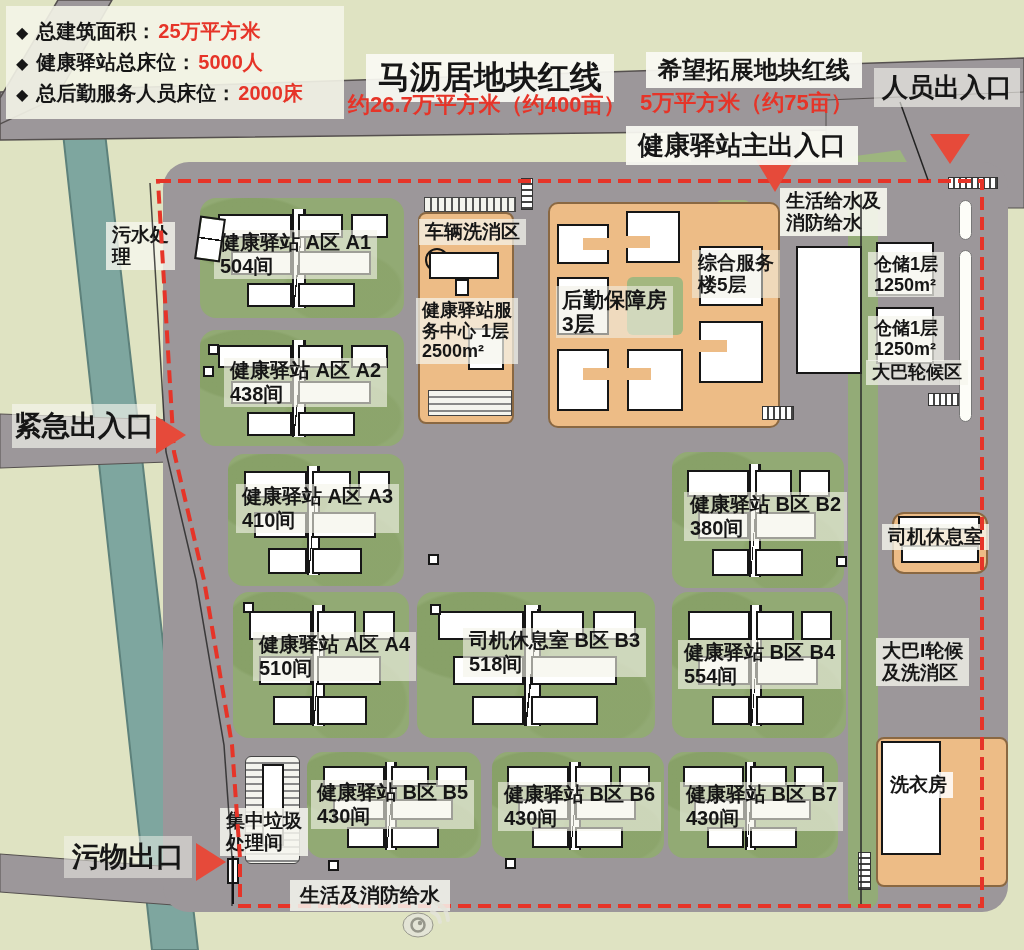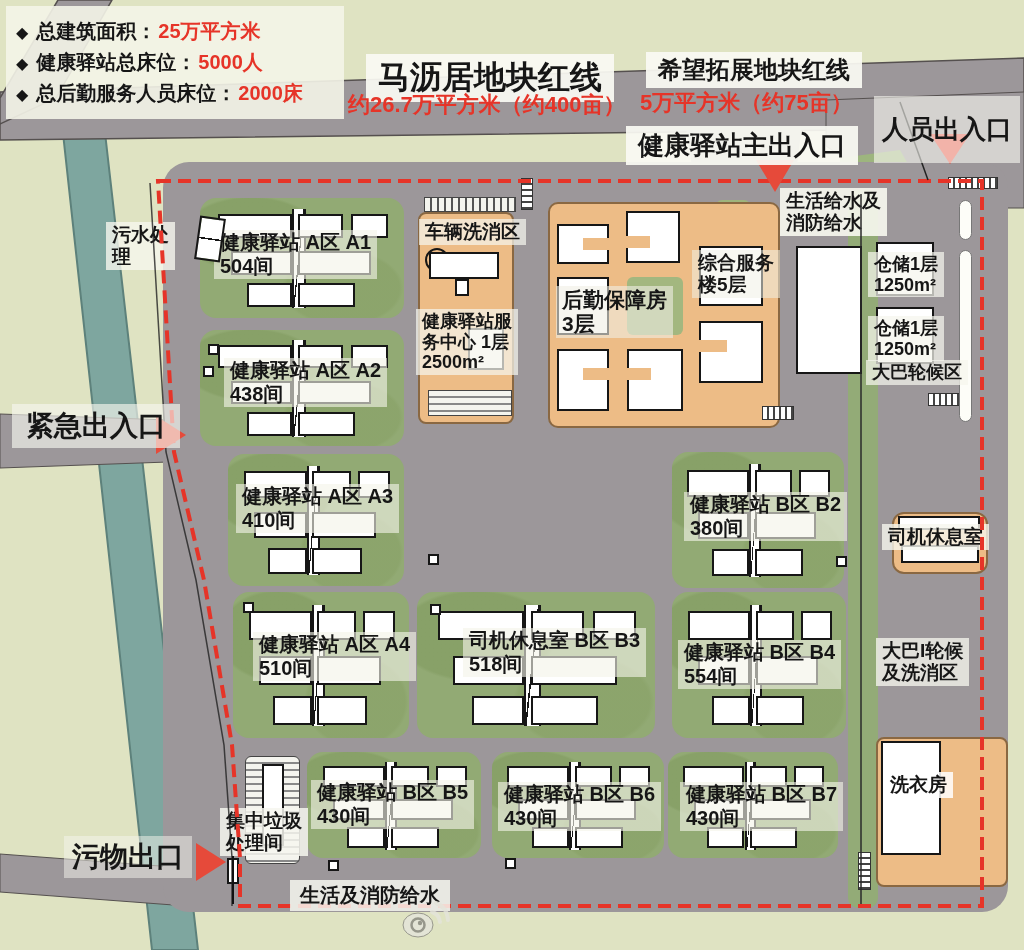--- a/index.html
+++ b/index.html
@@ -204,21 +204,21 @@
   </div>
 
   <div class="hatchv" style="left:424px;top:197px;width:92px;height:15px"></div>
   <div class="orange" style="left:418px;top:212px;width:96px;height:212px;border-radius:8px"></div>
   <div class="wb" style="left:425px;top:248px;width:24px;height:24px;border-radius:50%;background:transparent"></div>
   <div class="wb" style="left:429px;top:252px;width:70px;height:27px"></div>
   <div class="wb" style="left:455px;top:279px;width:14px;height:17px"></div>
   <div class="wb" style="left:468px;top:328px;width:36px;height:42px"></div>
   <div class="hatchh" style="left:428px;top:390px;width:84px;height:26px"></div>
   <div class="flab" style="left:419px;top:219px">车辆洗消区</div>
-  <div class="flab" style="left:416px;top:309px;font-size:18px">健康驿站服
+  <div class="flab" style="left:416px;top:298px;font-size:18px">健康驿站服
 务中心 1层
 2500m²</div>
 
   <div class="orange" style="left:548px;top:202px;width:232px;height:226px;border-radius:10px"></div>
   <div class="wb" style="left:557px;top:224px;width:52px;height:40px"></div>
   <div class="notch" style="left:583px;top:238px;width:28px;height:12px"></div>
   <div class="wb" style="left:626px;top:211px;width:54px;height:52px"></div>
   <div class="notch" style="left:624px;top:236px;width:26px;height:12px"></div>
   <div class="wb" style="left:557px;top:277px;width:52px;height:58px"></div>
   <div class="gpatch" style="left:627px;top:277px;width:56px;height:58px;background:#a3b77f;z-index:3"></div>
@@ -291,23 +291,23 @@
 
   <div class="tri down" style="left:756px;top:160px;width:38px;height:32px"></div>
   <div class="tri down" style="left:930px;top:134px;width:40px;height:30px"></div>
   <div class="tri right" style="left:156px;top:416px;width:30px;height:38px"></div>
   <div class="tri right" style="left:196px;top:843px;width:30px;height:38px"></div>
 
   <div class="toplab whitebox" style="left:366px;top:54px;font-size:32px">马沥居地块红线</div>
   <div class="toplab red" style="left:348px;top:90px;font-size:22px">约26.7万平方米（约400亩）</div>
   <div class="toplab whitebox" style="left:646px;top:52px;font-size:24px">希望拓展地块红线</div>
   <div class="toplab red" style="left:640px;top:88px;font-size:22px">5万平方米（约75亩）</div>
-  <div class="toplab" style="left:874px;top:96px;font-size:26px;background:rgba(250,250,244,.6);padding:16px 8px">人员出入口</div>
+  <div class="toplab" style="left:874px;top:68px;font-size:26px;background:rgba(250,250,244,.6);padding:2px 8px">人员出入口</div>
   <div class="toplab whitebox" style="left:626px;top:126px;font-size:26px">健康驿站主出入口</div>
-  <div class="toplab" style="left:12px;top:404px;font-size:28px;background:rgba(246,246,238,.65);padding:3px 14px">紧急出入口</div>
+  <div class="toplab" style="left:12px;top:404px;font-size:28px;background:rgba(246,246,238,.65);padding:3px 2px">紧急出入口</div>
   <div class="toplab" style="left:64px;top:836px;font-size:28px;background:rgba(246,246,238,.5);padding:2px 8px">污物出口</div>
   <div class="toplab" style="left:290px;top:880px;font-size:20px;background:rgba(246,246,238,.85);padding:2px 10px;z-index:7">生活及消防给水</div>
 
   <div id="legend">
     <div class="row">
       <span class="dia">◆</span>
       <span>总建筑面积：</span>
       <span class="val">25万平方米</span>
     </div>
     <div class="row">

